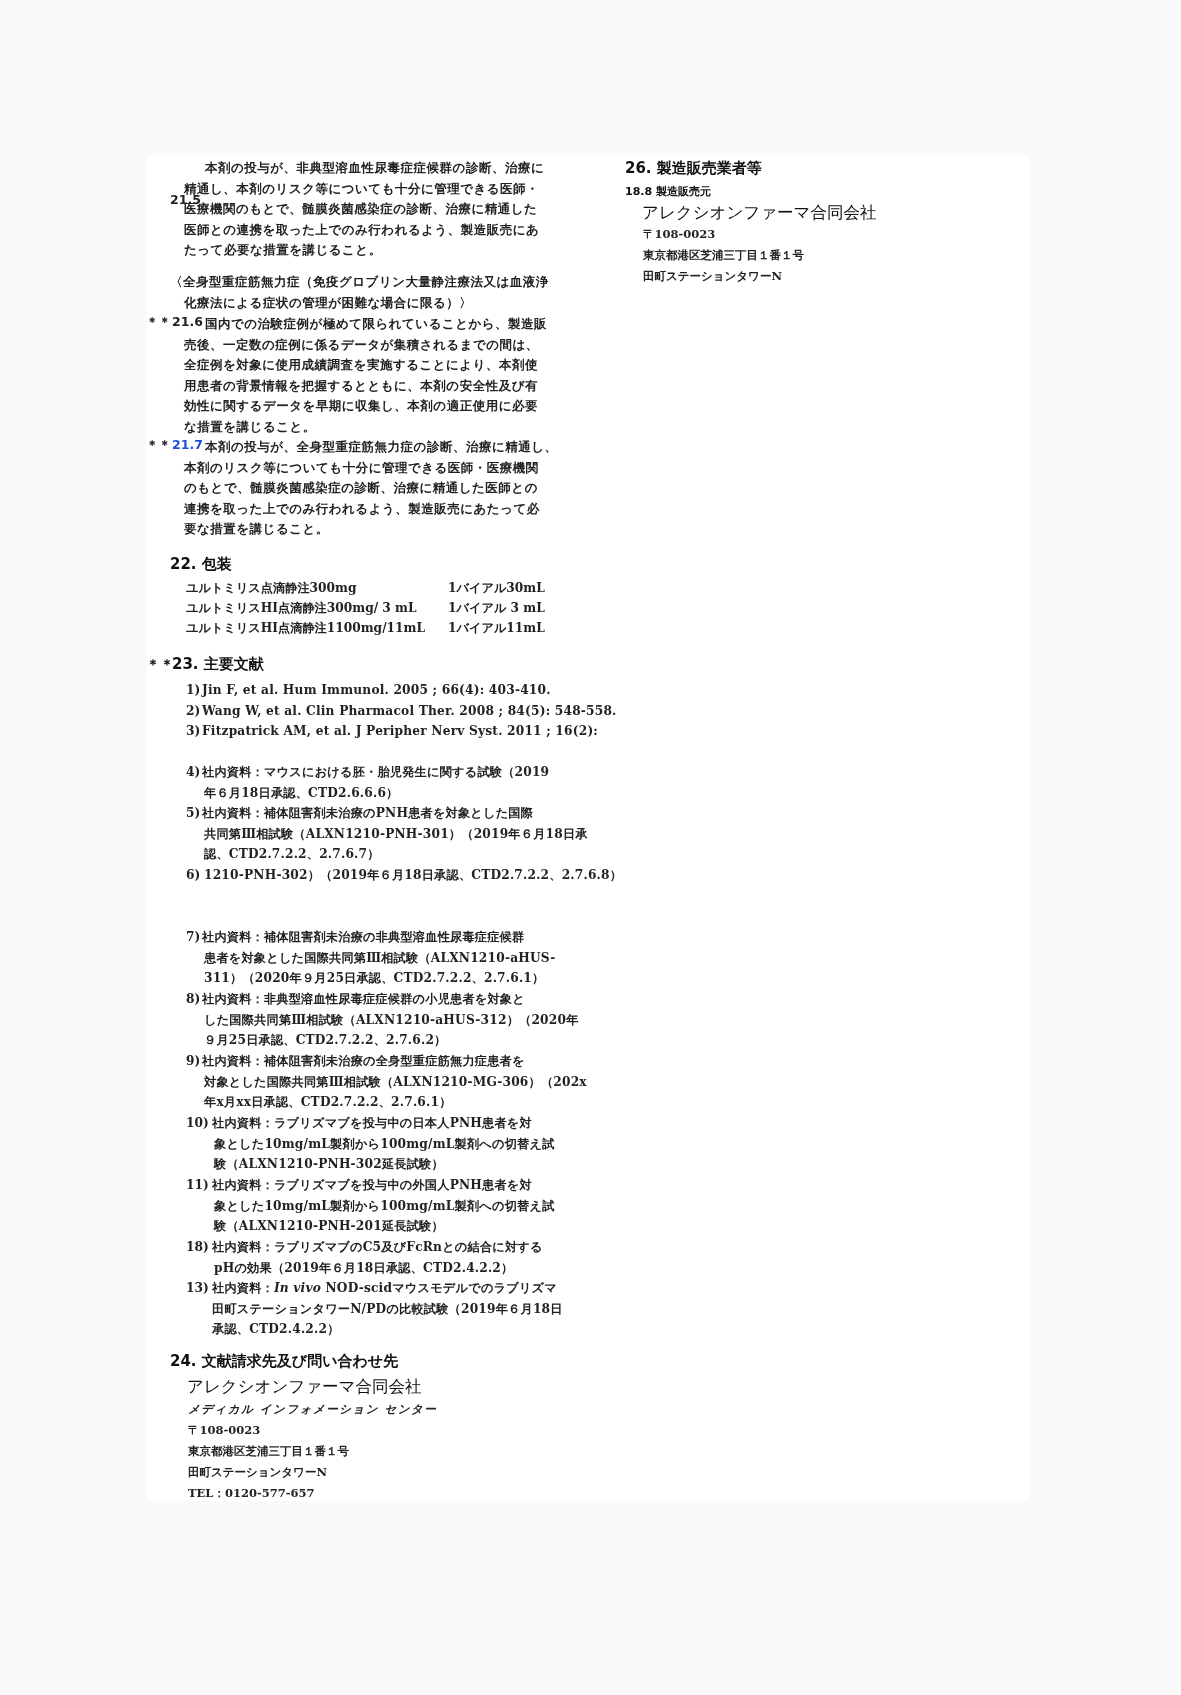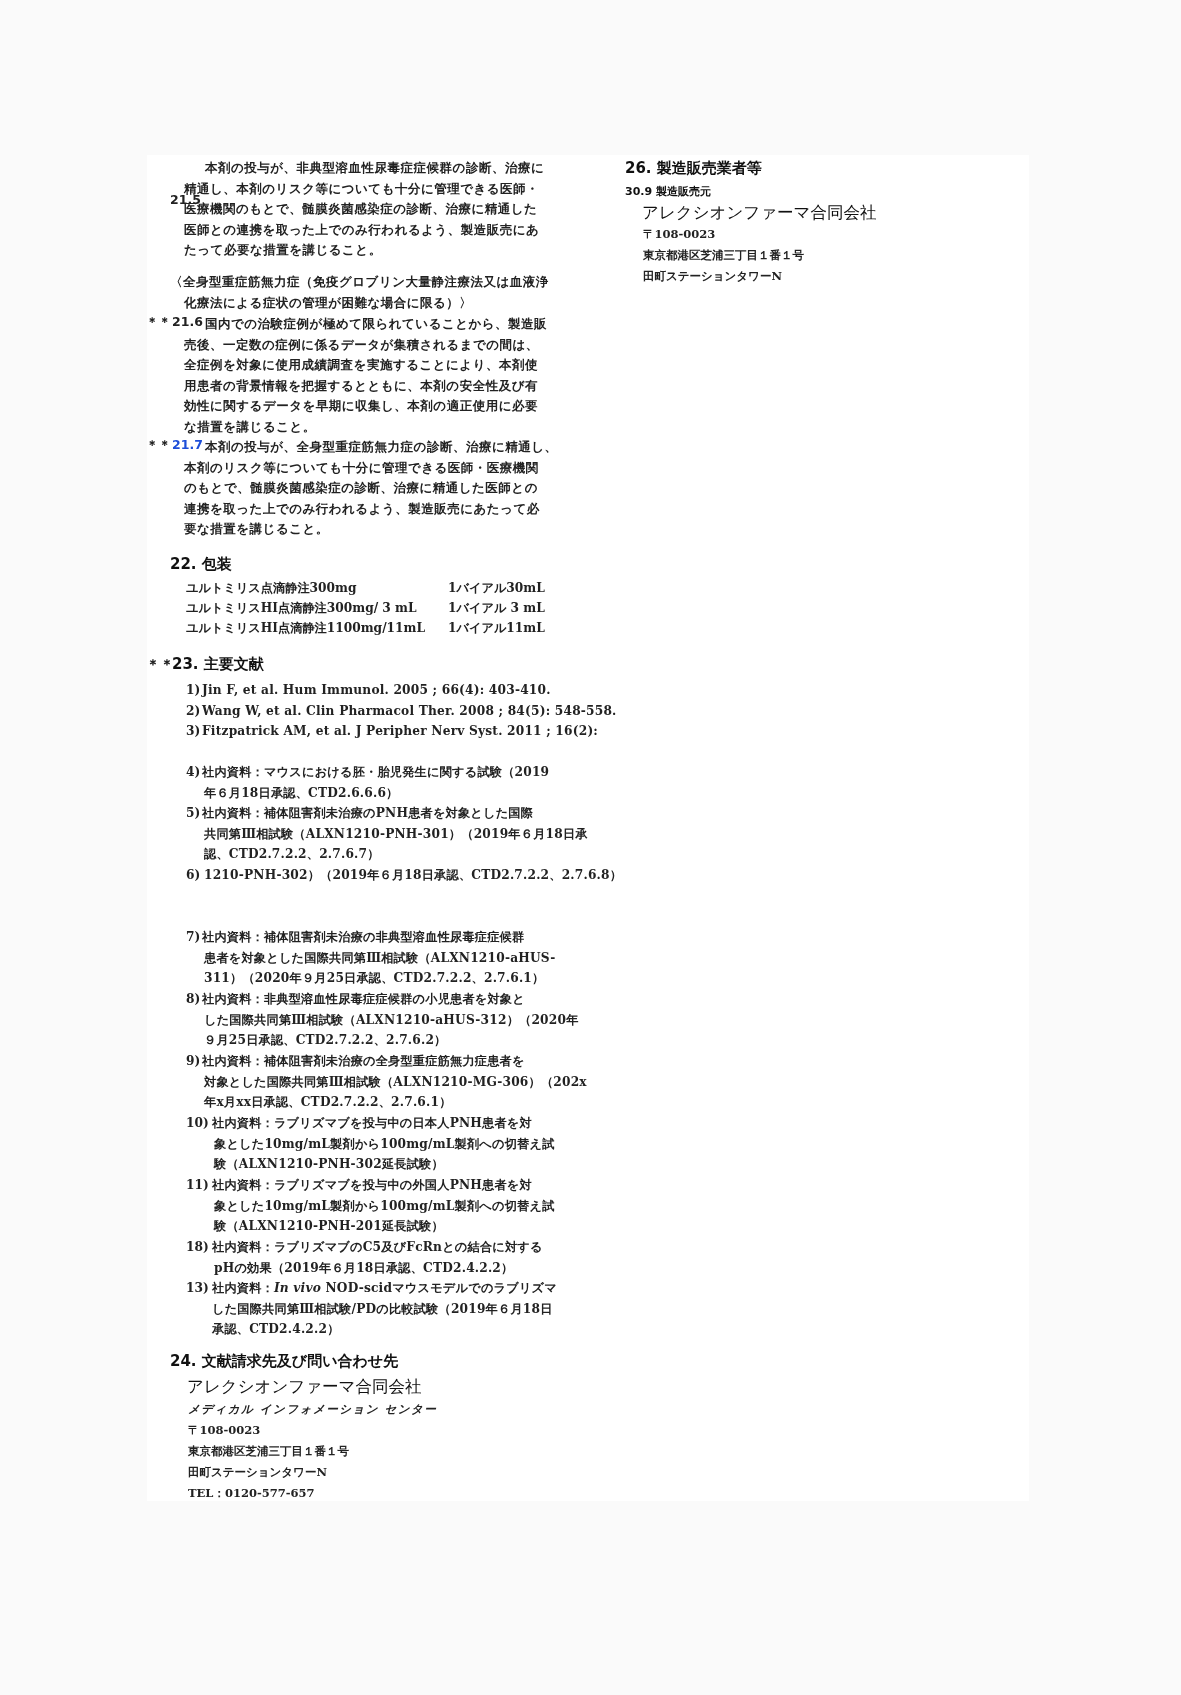--- a/index.html
+++ b/index.html
@@ -140,31 +140,31 @@
       <span class="line" style="margin-left: 2px;">験（ALXN1210-PNH-201延長試験）</span>
     </div>
     <div class="abs" style="left: 186px; top: 1237px; font-size: 12.2px; font-weight: bold; color: rgb(34, 34, 34); line-height: 20.5px;">18)</div>
     <div class="ref" style="left: 212px; top: 1237px;">
       <span class="line">社内資料：ラブリズマブのC5及びFcRnとの結合に対する</span>
       <span class="line" style="margin-left: 2px;">pHの効果（2019年６月18日承認、CTD2.4.2.2）</span>
     </div>
     <div class="abs" style="left: 186px; top: 1278px; font-size: 12.2px; font-weight: bold; color: rgb(34, 34, 34); line-height: 20.5px;">13)</div>
     <div class="ref" style="left: 212px; top: 1278px;">
       <span class="line"><span>社内資料：</span><span class="ital">In vivo</span><span> NOD-scidマウスモデルでのラブリズマ</span></span>
-      <span class="line"><span>した国際共同第Ⅲ相試験/PDの比較試験（2019年６月18日</span><span class="ital"></span><span></span></span>
+      <span class="line"><span>田町ステーションタワーN/PDの比較試験（2019年６月18日</span><span class="ital"></span><span></span></span>
       <span class="line"><span>承認、CTD2.4.2.2）</span><span class="ital"></span><span></span></span>
     </div>
   </div>
 
 <div class="abs h2" style="left:170px;top:1352px;">24. 文献請求先及び問い合わせ先</div>
 <div class="abs company" style="left:187px;top:1376px;">アレクシオンファーマ合同会社</div>
 <div class="abs small" style="left:188px;top:1402px;font-style:italic;letter-spacing:1.5px;">メディカル インフォメーション センター</div>
 <div class="abs small" style="left:188px;top:1423px;">〒108-0023</div>
 <div class="abs small" style="left:188px;top:1444px;">東京都港区芝浦三丁目１番１号</div>
 <div class="abs small" style="left:188px;top:1465px;">田町ステーションタワーN</div>
 <div class="abs small" style="left:188px;top:1486px;">TEL：0120-577-657</div>
 
 <div class="abs h2" style="left:625px;top:159px;">26. 製造販売業者等</div>
-<div class="abs h3" style="left:625px;top:184px;">30.9 製造販売元</div>
+<div class="abs h3" style="left:625px;top:184px;">18.8 製造販売元</div>
 <div class="abs company" style="left:642px;top:202px;">アレクシオンファーマ合同会社</div>
 <div class="abs small" style="left:643px;top:227px;">〒108-0023</div>
 <div class="abs small" style="left:643px;top:248px;">東京都港区芝浦三丁目１番１号</div>
 <div class="abs small" style="left:643px;top:269px;">田町ステーションタワーN</div>
 
 </body></html>

